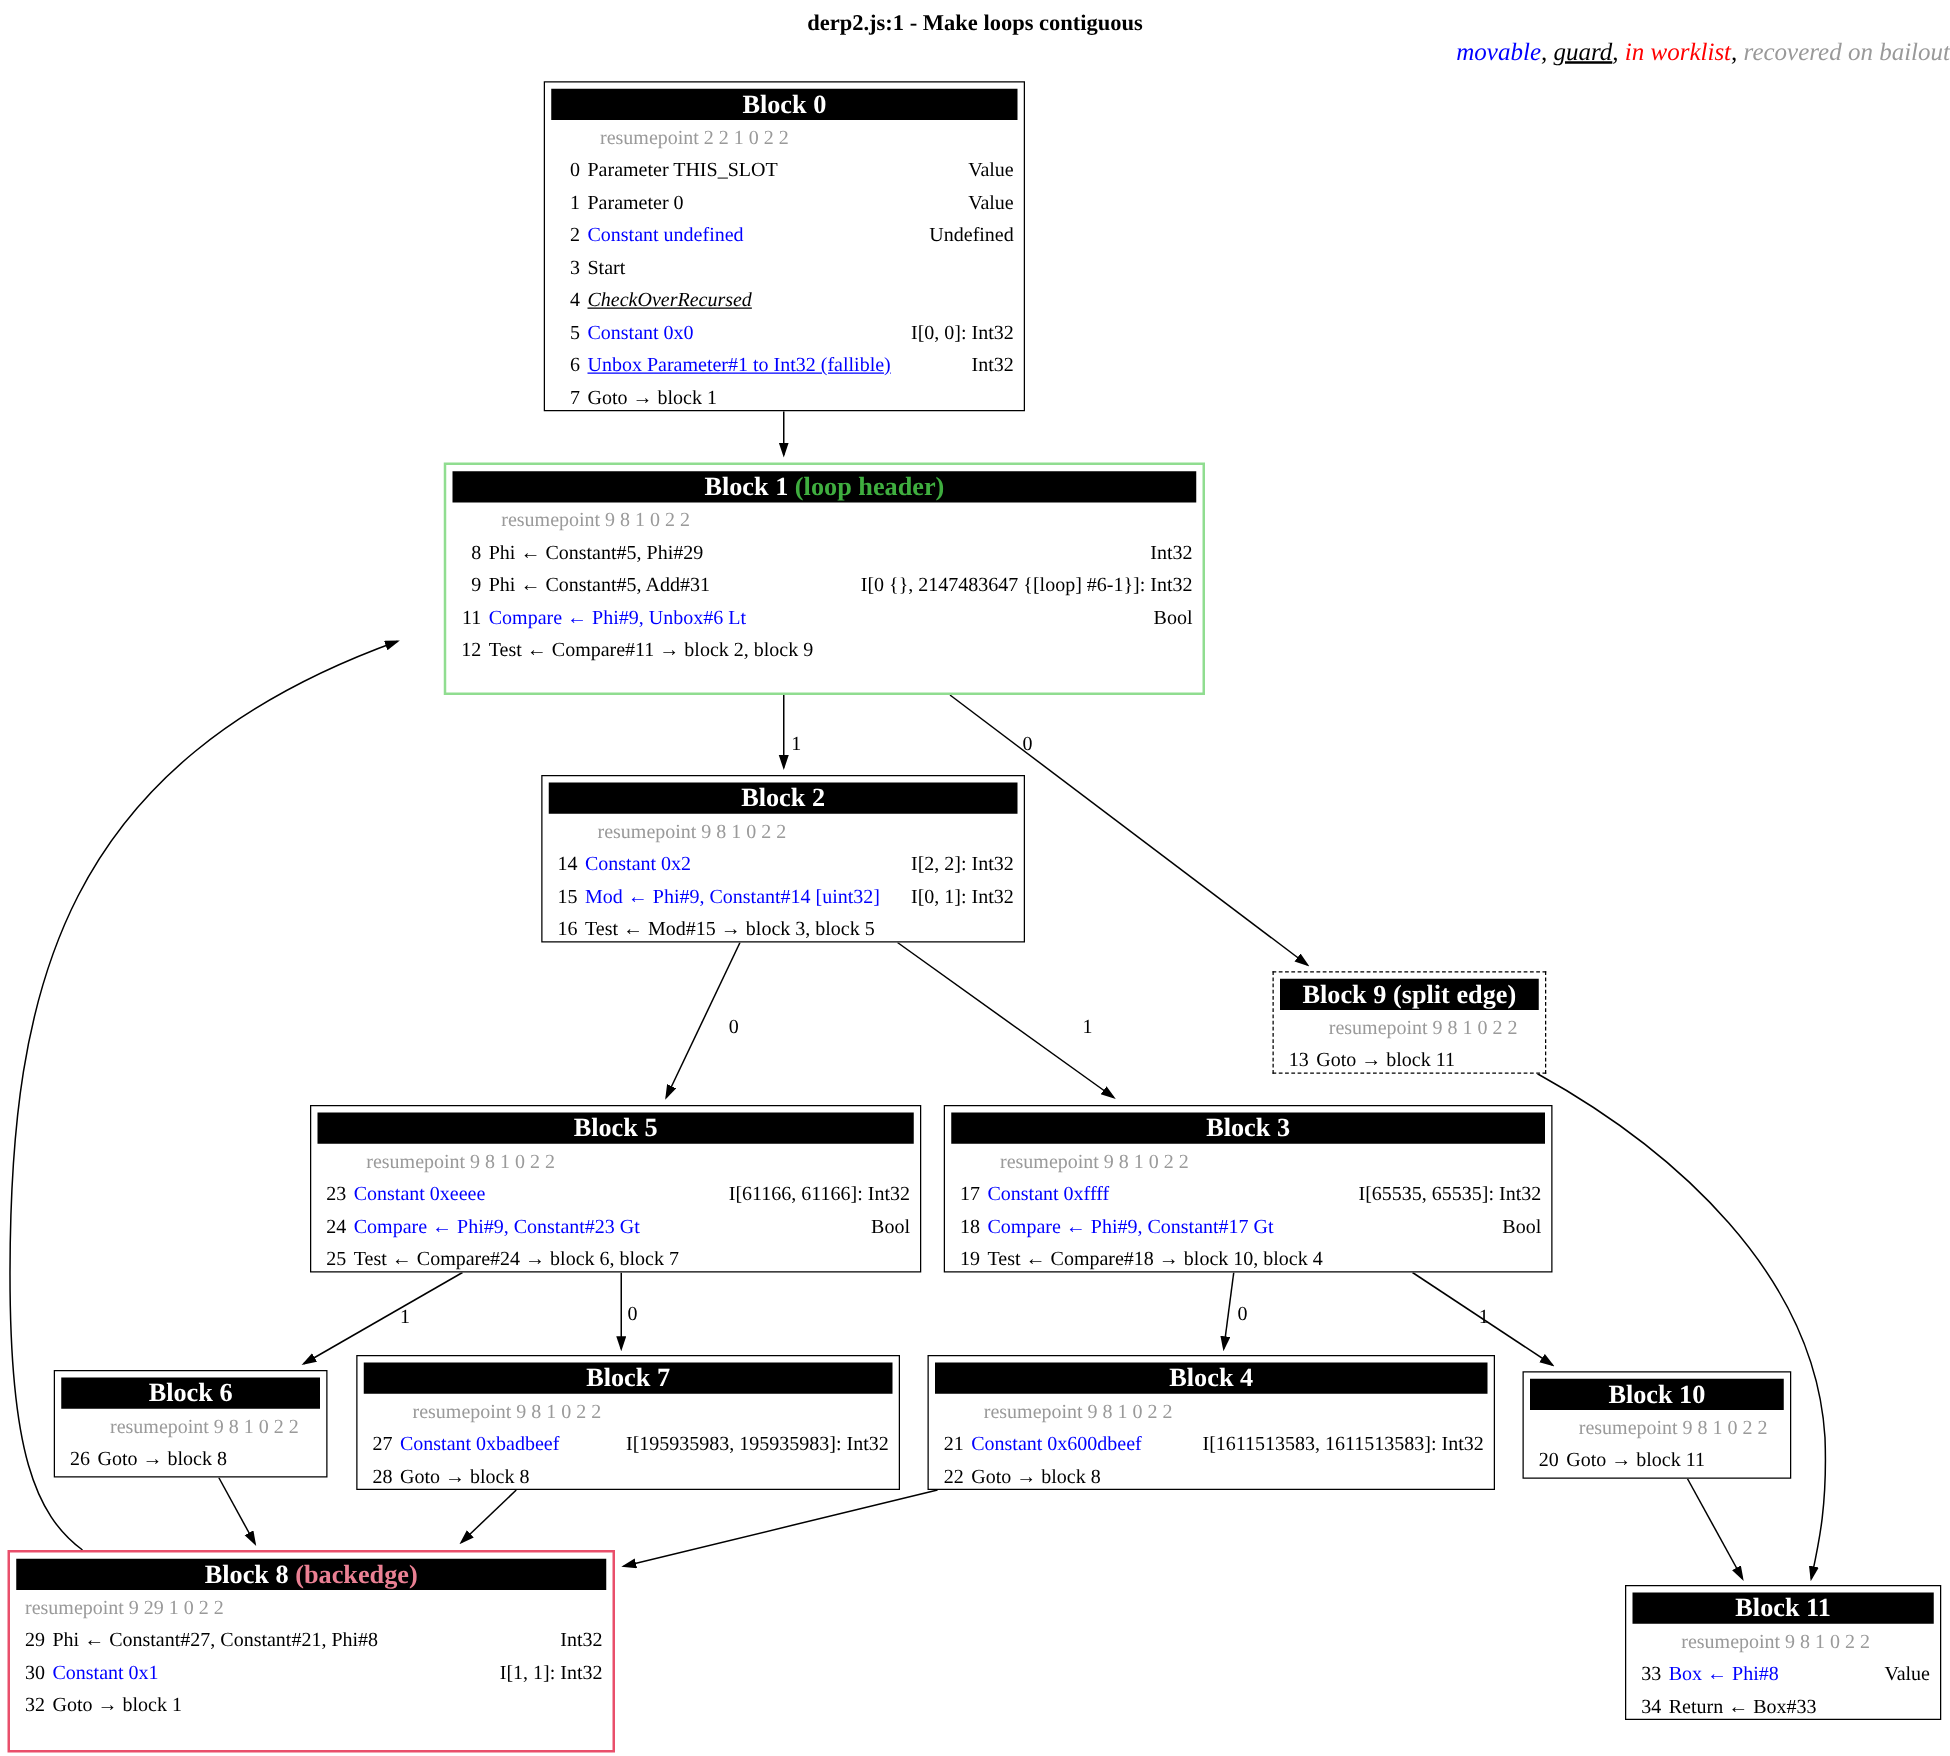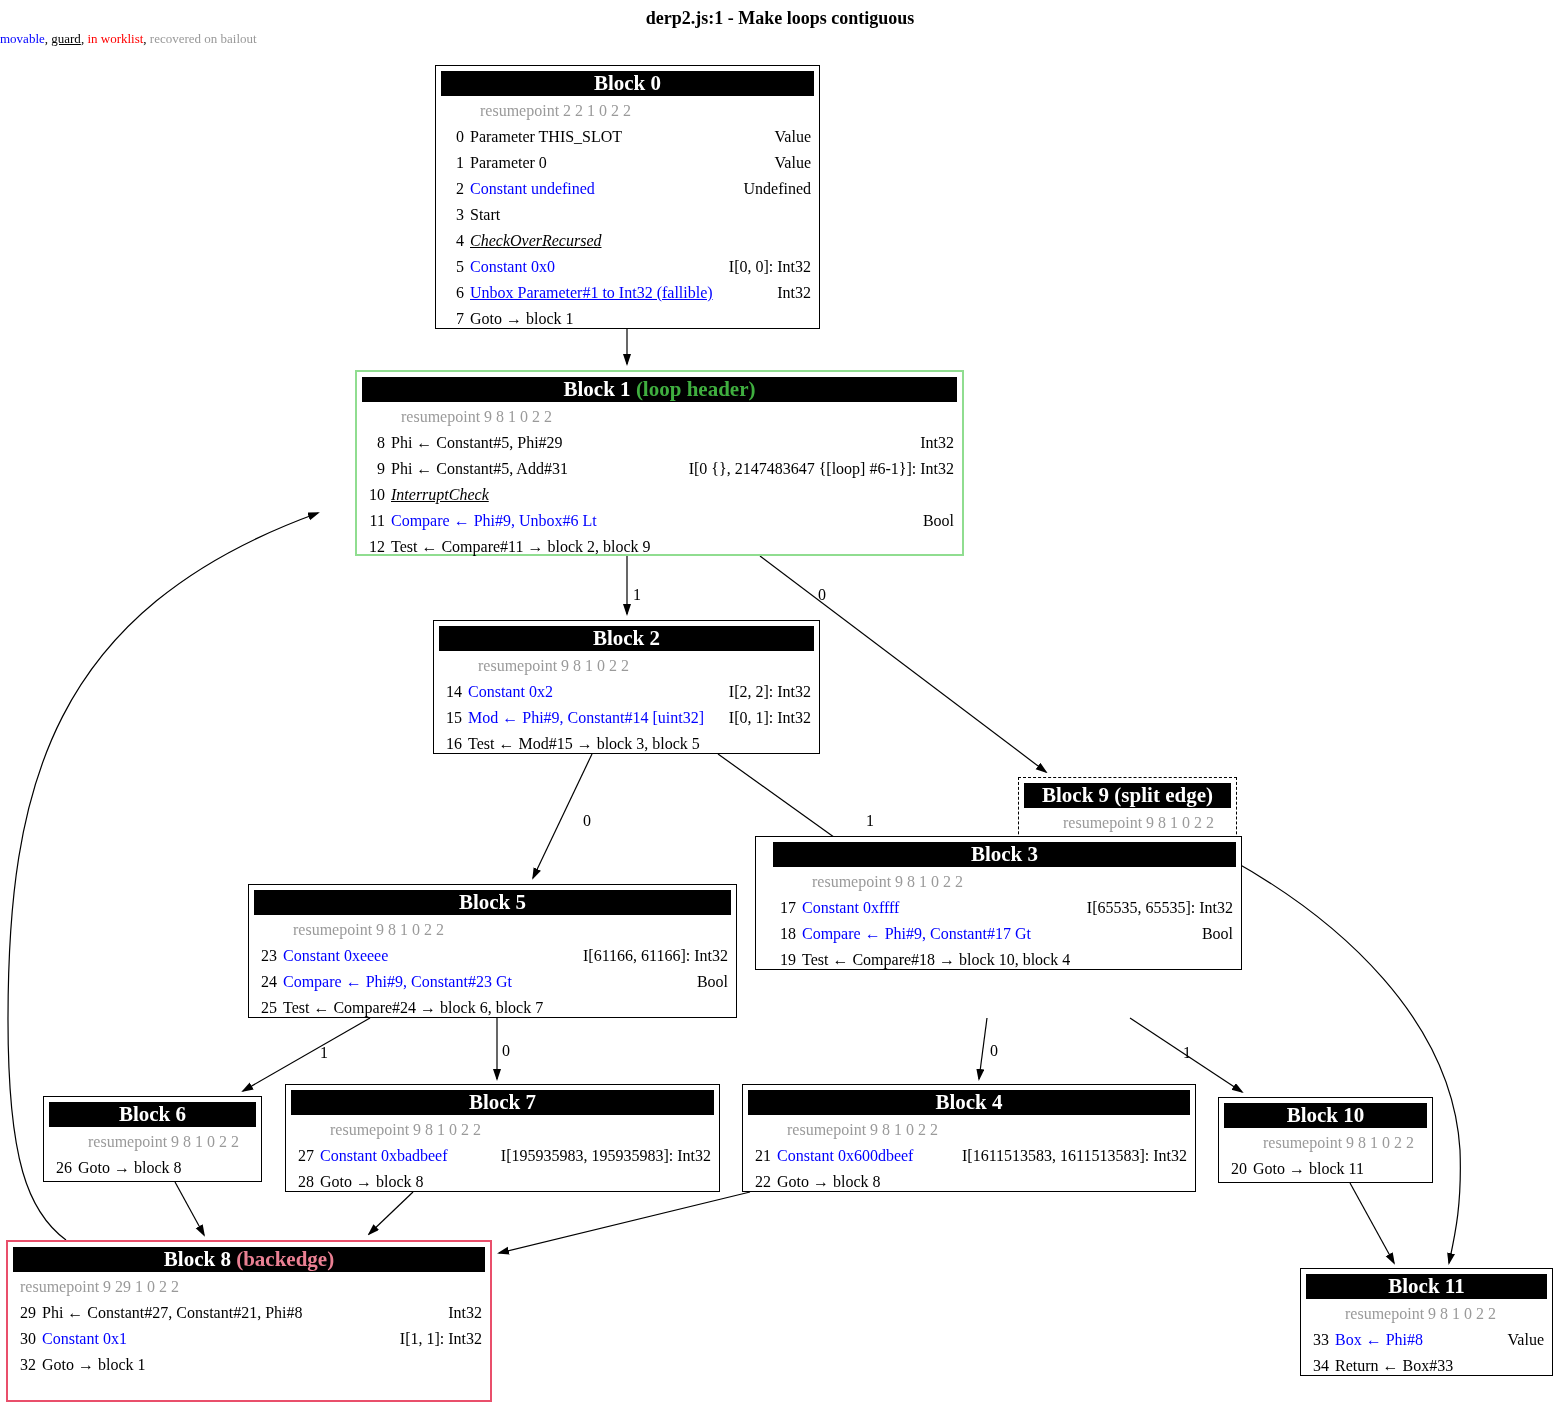--- a/index.html
+++ b/index.html
@@ -1,20 +1,20 @@
 <!DOCTYPE html>
 <html style="--movable: #0000ff; --loop-border: #90dd90; --loop-text: #3fae3f; --backedge-border: #e94f6b; --backedge-text: #ea8093;"><head>
 <meta charset="utf-8">
 <style>
   html,body{margin:0;padding:0;background:#ffffff;}
   body{font-family:"Liberation Serif", serif; color:#000;}
   #canvas{position:relative;width:1560px;height:1405px;overflow:hidden;background:#fff;}
   #graph-title{position:absolute;top:8px;left:0;width:100%;text-align:center;
     font-weight:bold;font-size:18px;}
-  #legend{position:absolute;top:31px;left:0;width:100%;text-align:left;font-size:13px;}
+  #legend{position:absolute;top:31px;left:0;width:100%;text-align:right;font-size:20px;font-style:italic;}
   #legend .lg-guard{text-decoration:underline;}
   #edges{position:absolute;left:0;top:0;z-index:1;}
   #edges text{font-family:"Liberation Serif", serif;font-size:16px;fill:#000;}
   #blocks .block{position:absolute;background:#fff;border:1px solid #000;
     box-sizing:border-box;z-index:2;font-size:16px;}
   #blocks .block.loop{border:2px solid var(--loop-border);margin-left:32px;}
   #blocks .block.backedge{border:2px solid var(--backedge-border);}
   #blocks .block.split{border:1px dashed #000;}
   .hdr{background:#000;color:#fff;margin:5px 5px 2px 5px;height:25px;line-height:25px;
     text-align:center;font-weight:bold;font-size:21px;white-space:nowrap;overflow:hidden;}
@@ -114,24 +114,20 @@
         <div class="row plain">
           <span class="num">8</span>
           <span class="txt">Phi ← Constant#5, Phi#29</span>
           <span class="rt">Int32</span>
         </div>
         <div class="row plain">
           <span class="num">9</span>
           <span class="txt">Phi ← Constant#5, Add#31</span>
           <span class="rt">I[0 {}, 2147483647 {[loop] #6-1}]: Int32</span>
         </div>
-        <div class="row guard">
-          <span class="num">10</span>
-          <span class="txt">InterruptCheck</span>
-        </div>
         <div class="row movable">
           <span class="num">11</span>
           <span class="txt">Compare ← Phi#9, Unbox#6 Lt</span>
           <span class="rt">Bool</span>
         </div>
         <div class="row plain">
           <span class="num">12</span>
           <span class="txt">Test ← Compare#11 → block 2, block 9</span>
         </div>
       </div>
@@ -172,21 +168,21 @@
         <div class="row movable">
           <span class="num">24</span>
           <span class="txt">Compare ← Phi#9, Constant#23 Gt</span>
           <span class="rt">Bool</span>
         </div>
         <div class="row plain">
           <span class="num">25</span>
           <span class="txt">Test ← Compare#24 → block 6, block 7</span>
         </div>
       </div>
-      <div class="block" style="left: 755px; top: 836px; width: 487px; height: 134px; padding-left: 12px;">
+      <div class="block" style="left: 755px; top: 884px; width: 487px; height: 134px;">
         <div class="hdr"><span>Block 3</span></div>
         <div class="rp" style="color: rgb(154, 154, 154);">resumepoint 9 8 1 0 2 2</div>
         <div class="row movable">
           <span class="num">17</span>
           <span class="txt">Constant 0xffff</span>
           <span class="rt">I[65535, 65535]: Int32</span>
         </div>
         <div class="row movable">
           <span class="num">18</span>
           <span class="txt">Compare ← Phi#9, Constant#17 Gt</span>

